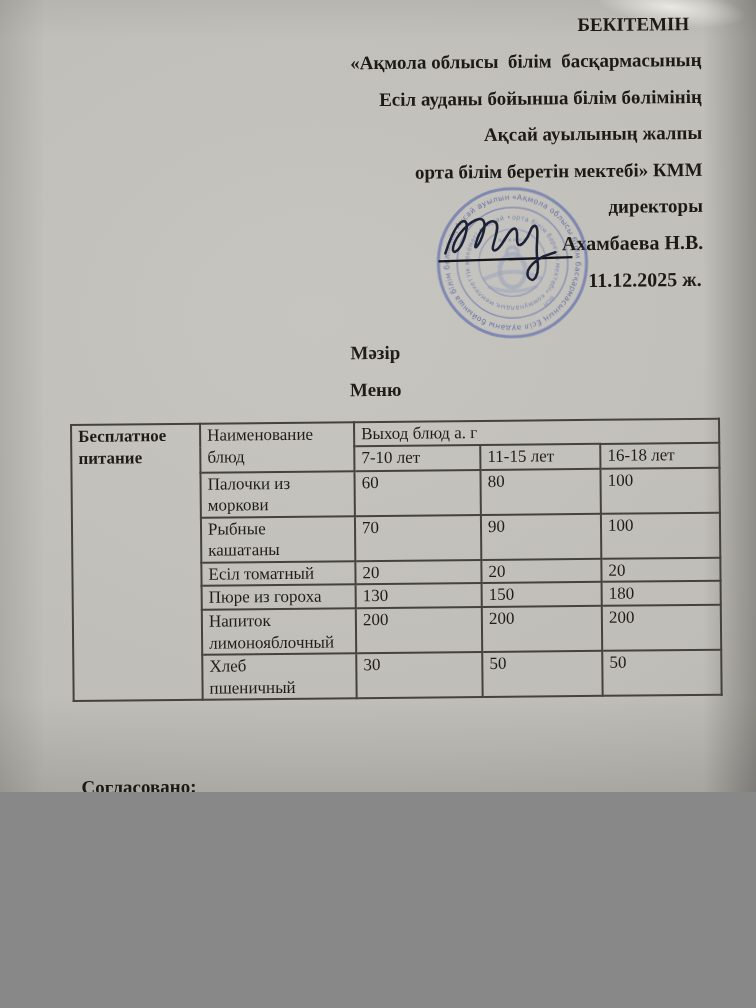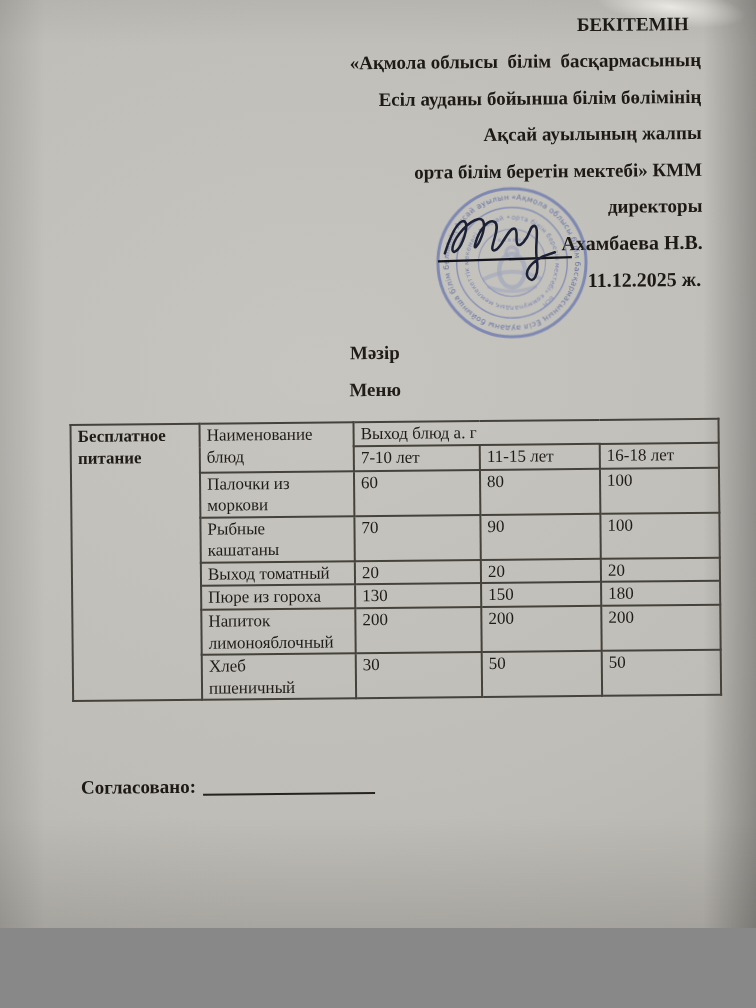--- a/index.html
+++ b/index.html
@@ -1,17 +1,17 @@
 <!DOCTYPE html>
 <html><head>
 <meta charset="utf-8">
 <style>
   html,body{margin:0;padding:0;background:#888;}
   .photo{
-    position:relative;width:756px;height:928px;overflow:hidden;
+    position:relative;width:756px;height:792px;overflow:hidden;
     font-family:"Liberation Serif", serif;color:#201d18;
     background:
       linear-gradient(to right, rgba(0,0,0,.10) 0, rgba(0,0,0,0) 6%, rgba(0,0,0,0) 93%, rgba(0,0,0,.25) 100%),
       linear-gradient(to bottom, rgba(0,0,0,.05) 0, rgba(0,0,0,0) 5%, rgba(0,0,0,0) 88%, rgba(0,0,0,.10) 100%),
       radial-gradient(1000px 820px at 42% 40%, #c7c5c0 0%, #bfbdb7 55%, #b0ada7 100%);
   }
   .glare{position:absolute;left:596px;top:-12px;width:150px;height:38px;
     background:radial-gradient(closest-side, rgba(250,250,246,.75), rgba(250,250,246,0));
     transform:rotate(7deg);}
   .content{position:absolute;inset:0;transform:rotate(-0.55deg);transform-origin:50% 40%;}
@@ -142,21 +142,21 @@
         <td>100</td>
       </tr>
       <tr class="r-tall">
         <td class="pre">Рыбные
 кашатаны</td>
         <td>70</td>
         <td>90</td>
         <td>100</td>
       </tr>
       <tr class="r3">
-        <td class="pre">Выход томатный</td>
+        <td class="pre">Есіл томатный</td>
         <td>20</td>
         <td>20</td>
         <td>20</td>
       </tr>
       <tr class="r4">
         <td class="pre">Пюре из гороха</td>
         <td>130</td>
         <td>150</td>
         <td>180</td>
       </tr>

